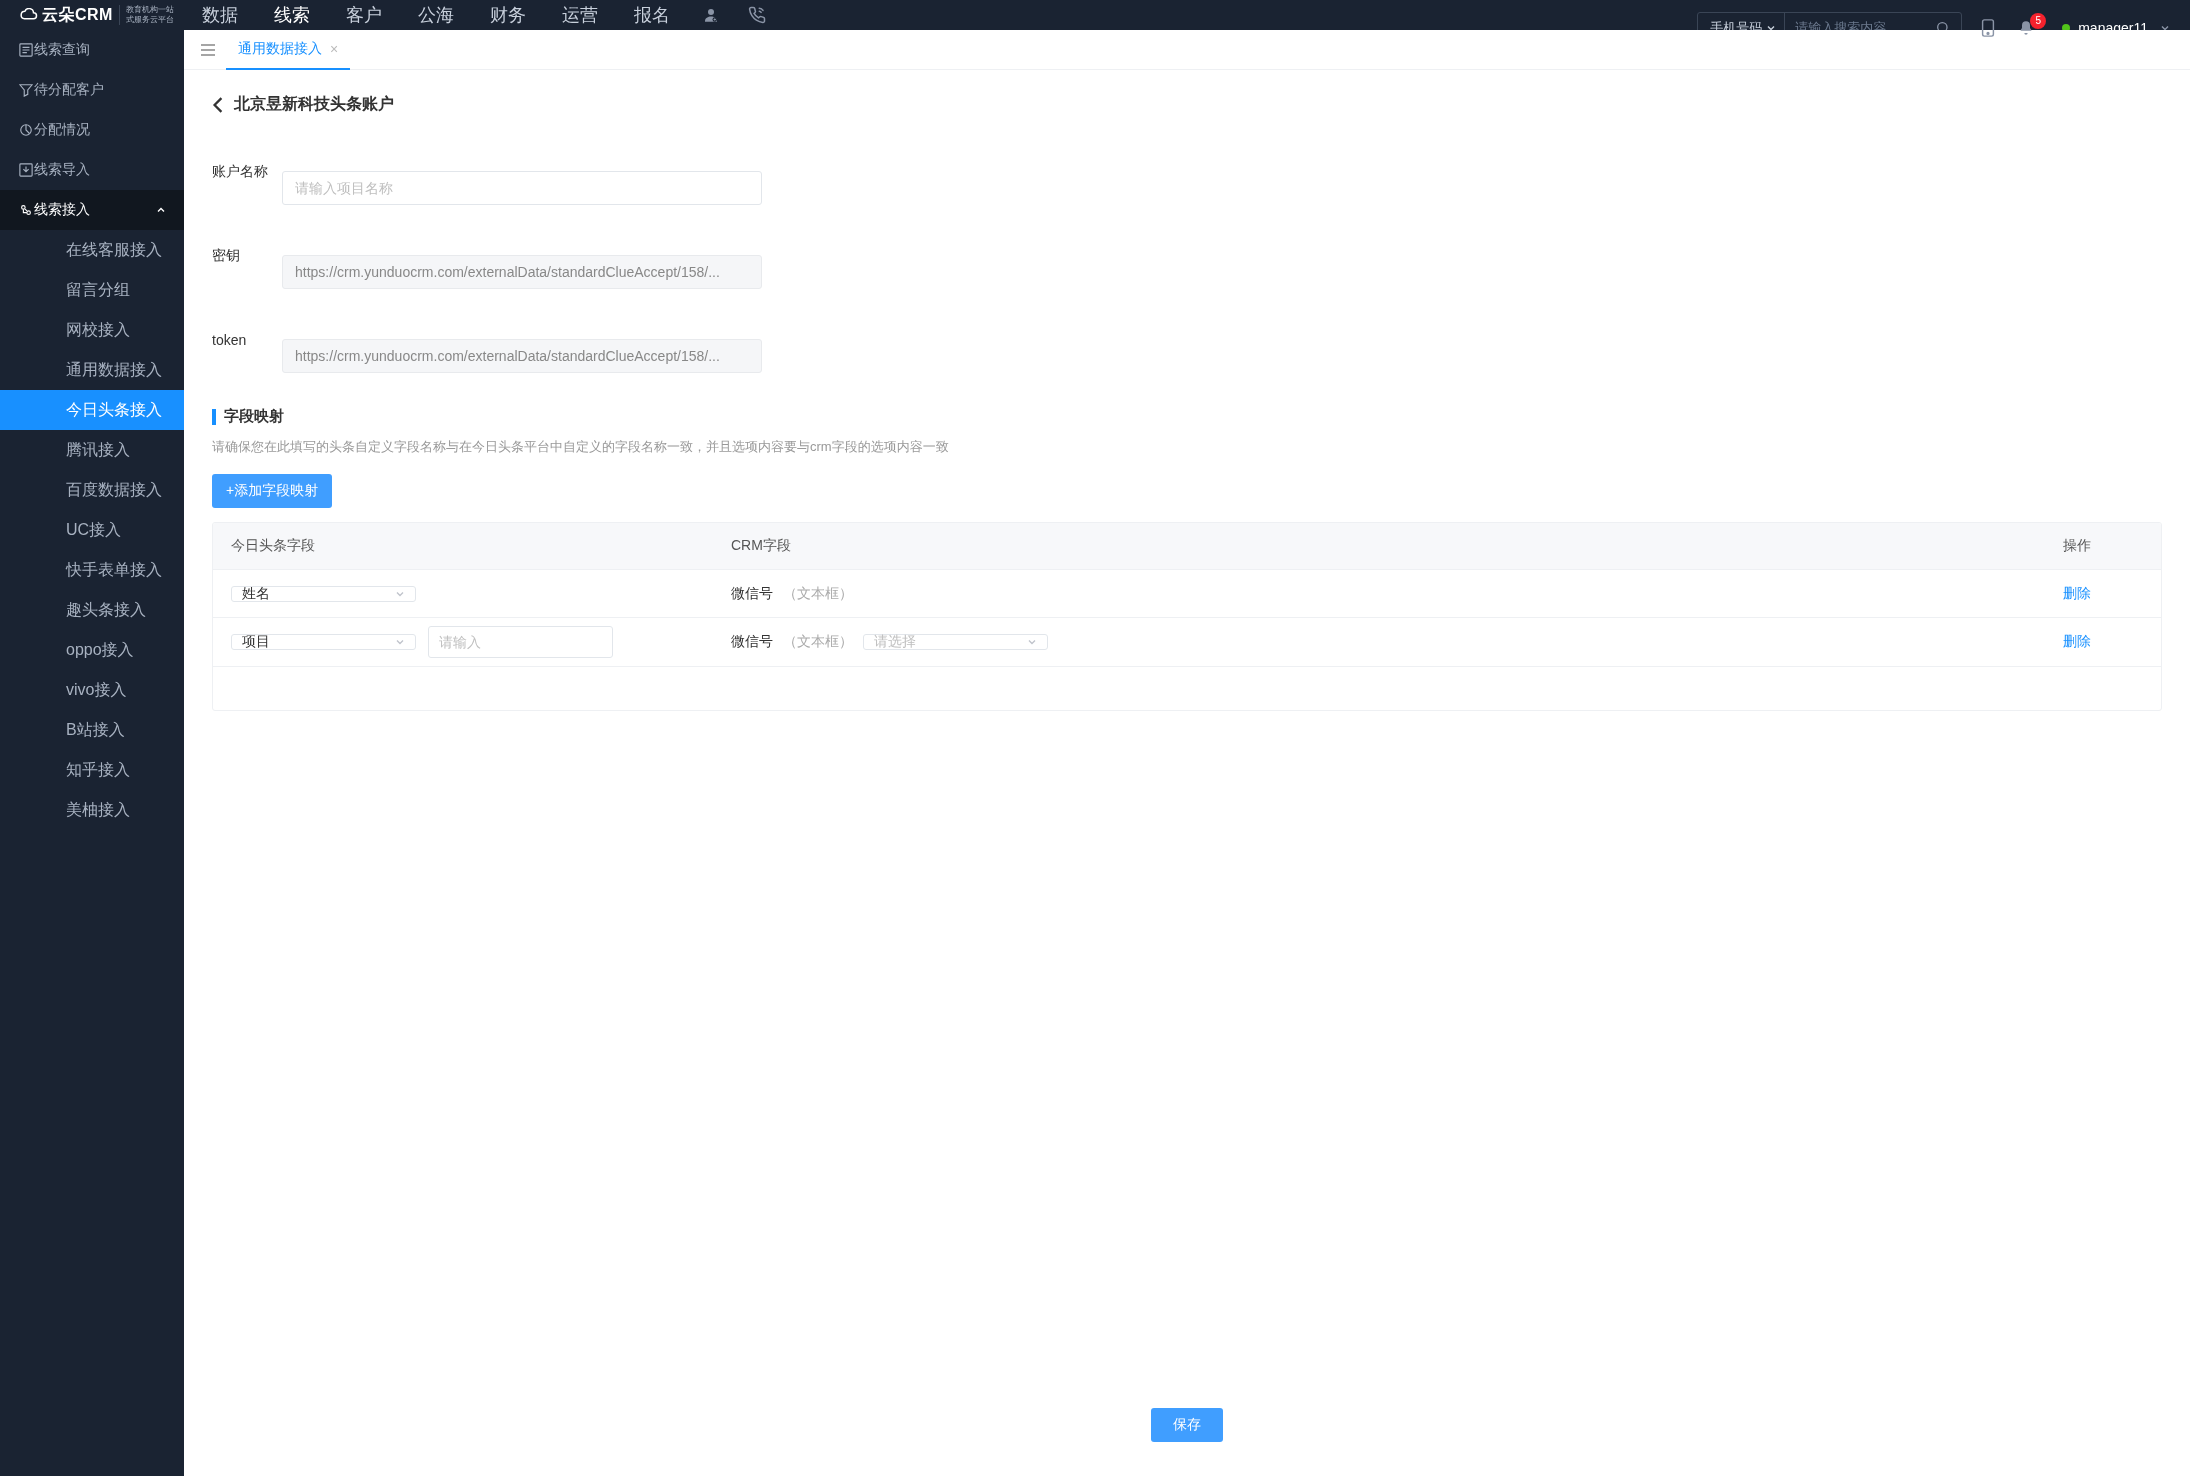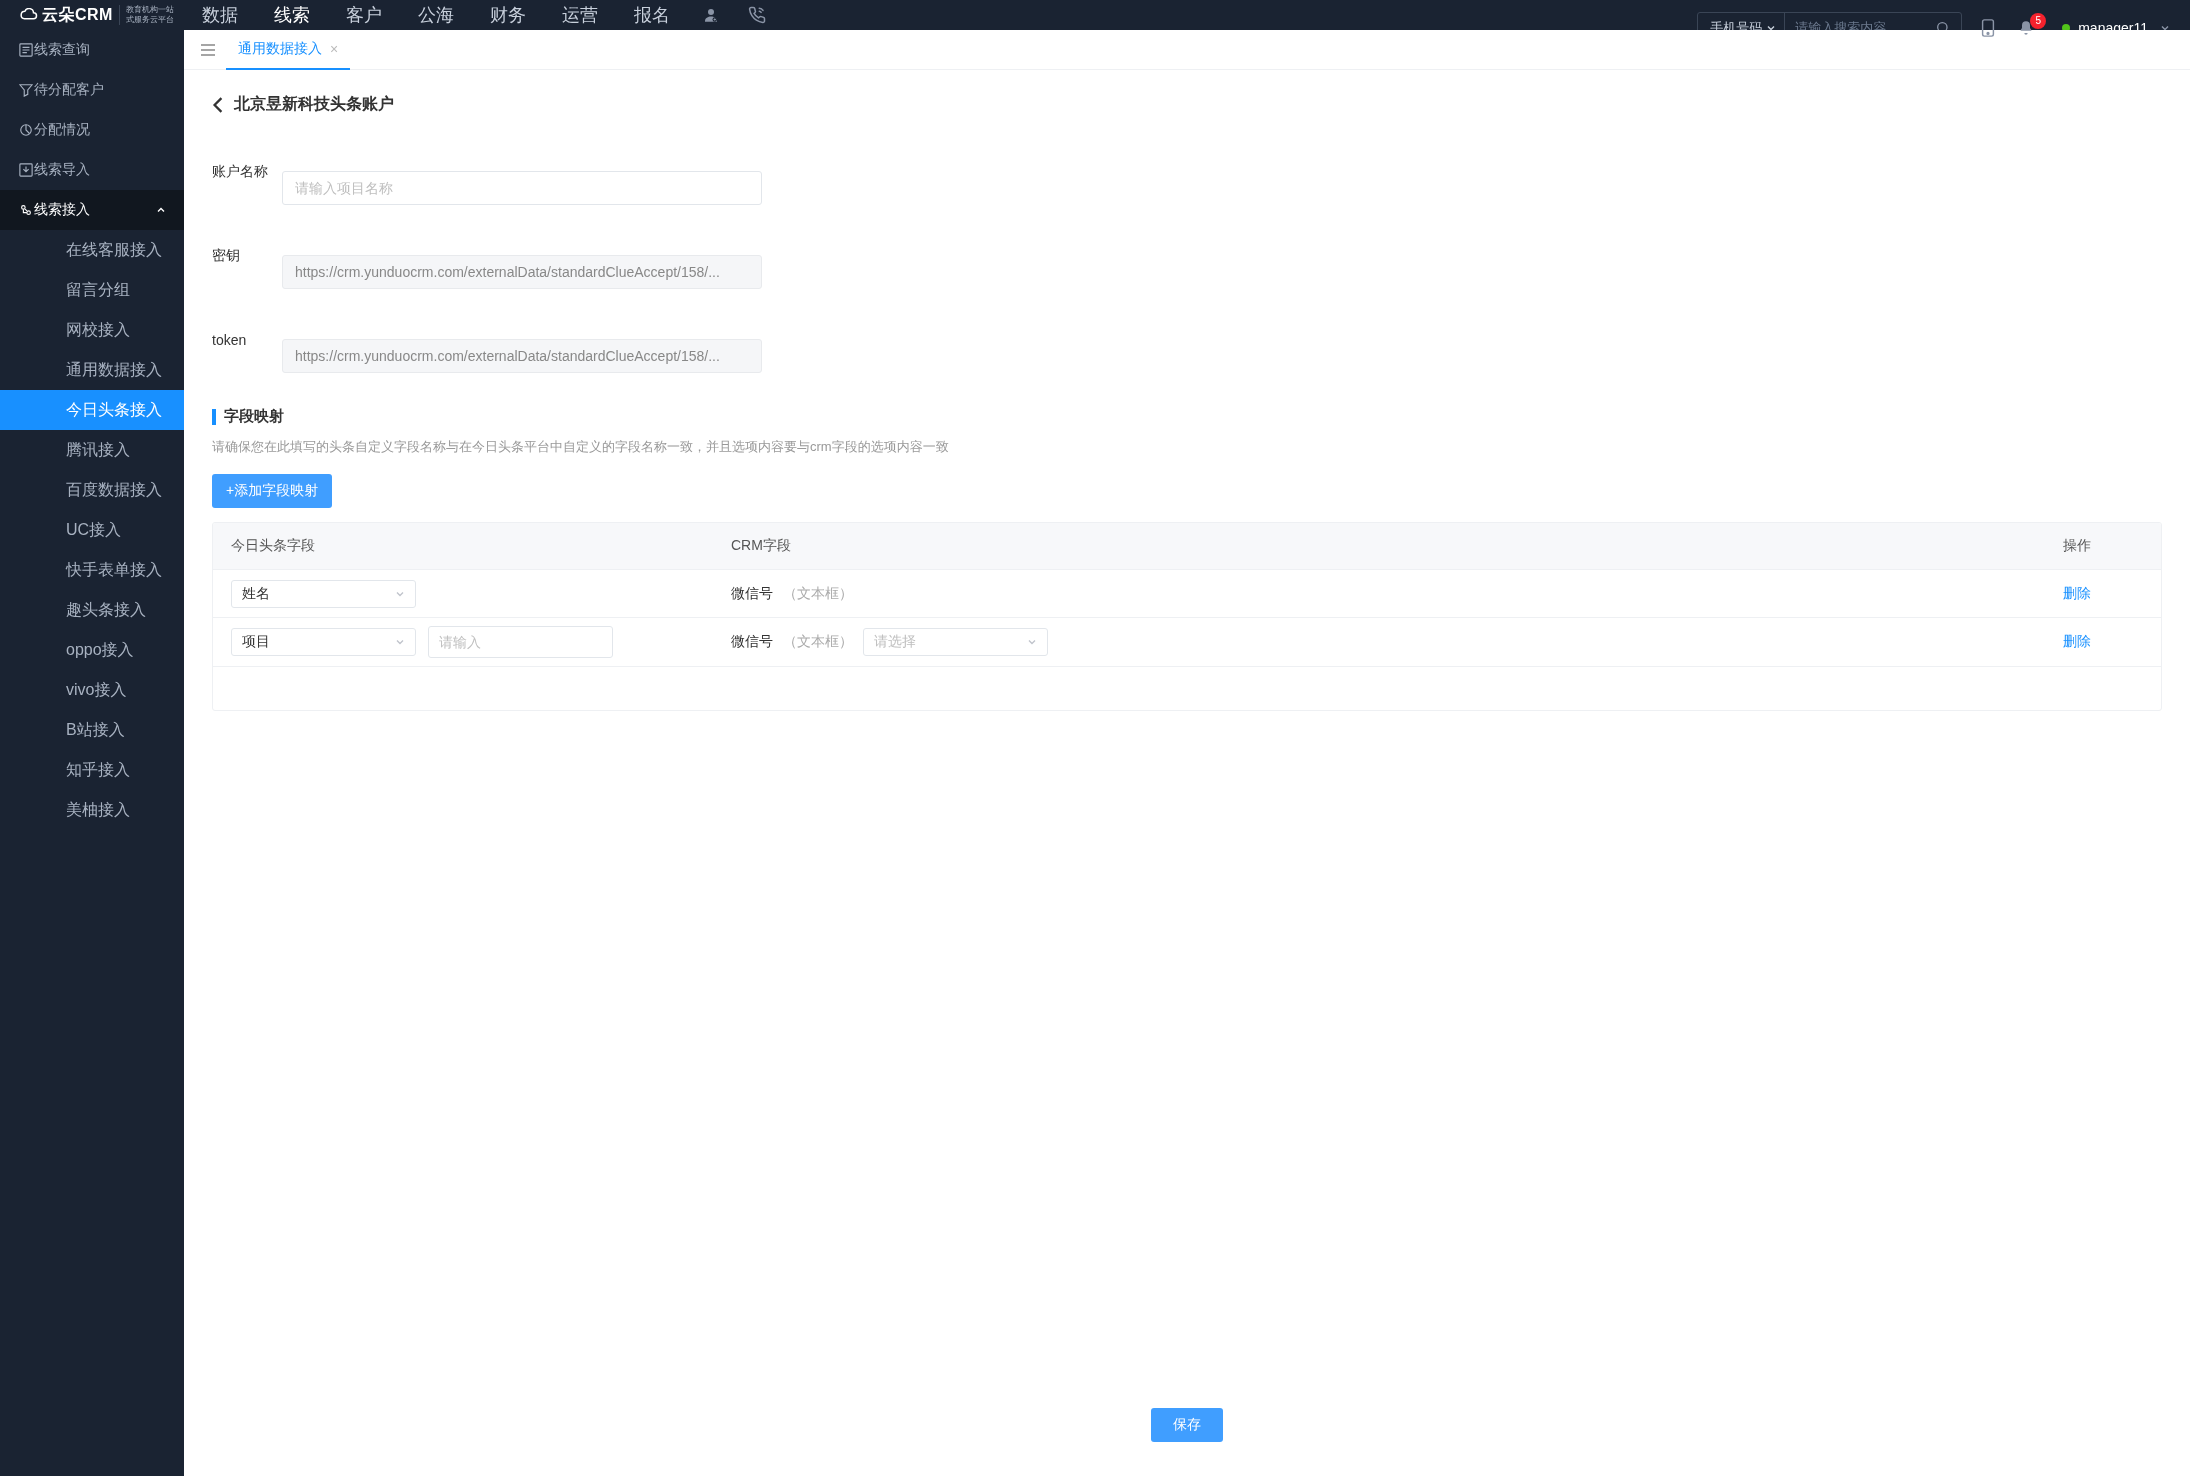--- a/index.html
+++ b/index.html
@@ -71,21 +71,21 @@
 
 .table { width: 100%; border: 1px solid #eef0f3; border-radius: 3px; overflow: hidden; }
 .thead { display: flex; background: #f7f8fa; height: 46px; align-items: center; padding: 0 18px; color: #555; font-weight: 500; }
 .th1 { flex: 0 0 500px; }
 .th2 { flex: 1; }
 .th3 { flex: 0 0 80px; }
 .trow { display: flex; align-items: center; padding: 8px 18px; border-top: 1px solid #eef0f3; min-height: 48px; }
 .td1 { flex: 0 0 500px; display: flex; gap: 12px; align-items: center; }
 .td2 { flex: 1; display: flex; align-items: center; gap: 10px; }
 .td3 { flex: 0 0 80px; }
-.select-box { height: 28px; border: 1px solid #e2e6eb; border-radius: 3px; display: flex; align-items: center; justify-content: space-between; padding: 0 10px; font-size: 14px; background: #fff; cursor: pointer; }
+.select-box { height: 16px; border: 1px solid #e2e6eb; border-radius: 3px; display: flex; align-items: center; justify-content: space-between; padding: 0 10px; font-size: 14px; background: #fff; cursor: pointer; }
 .select-box .sel-caret { color: #c0c4cc; font-size: 12px; }
 .select-box.w185 { width: 185px; }
 .select-box.placeholder { color: #bfbfbf; }
 .text-input-sm { height: 32px; width: 185px; border: 1px solid #e2e6eb; border-radius: 3px; padding: 0 10px; font-size: 14px; outline: none; }
 .text-input-sm::placeholder { color: #bfbfbf; }
 .crm-label { color: #333; }
 .crm-hint { color: #aaa; }
 .link-btn { color: #1890ff; cursor: pointer; font-size: 14px; }
 .empty-row { height: 44px; border-top: 1px solid #eef0f3; }
 

